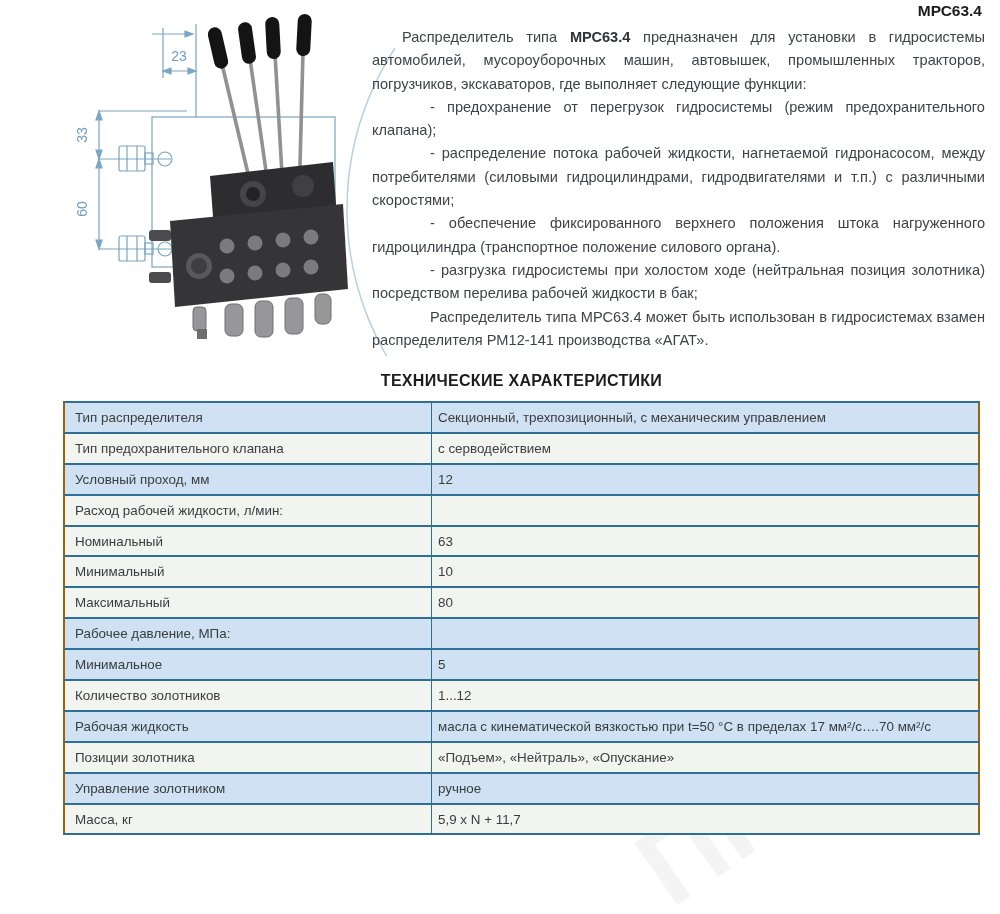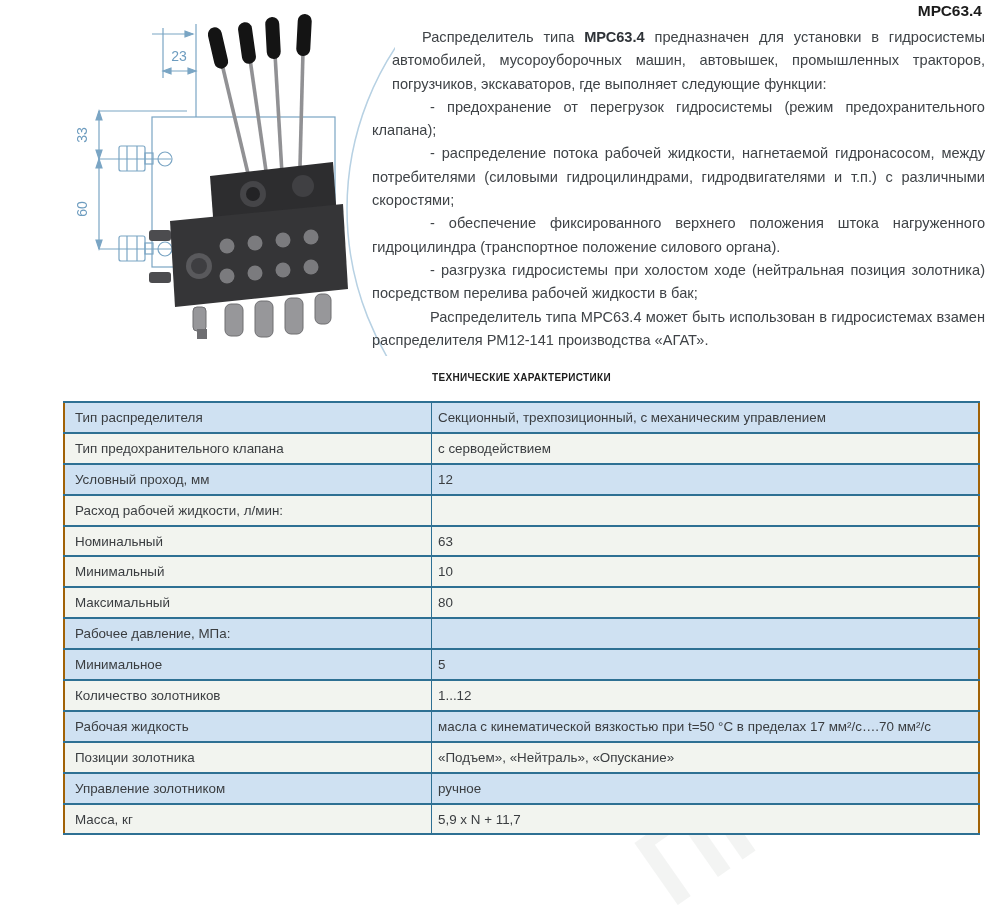--- a/index.html
+++ b/index.html
@@ -3,30 +3,30 @@
 <meta charset="utf-8">
 <style>
   html,body{margin:0;padding:0;background:#ffffff;}
   .page{position:relative;width:1000px;height:914px;background:#ffffff;overflow:hidden;
         font-family:"Liberation Sans","DejaVu Sans",sans-serif;}
   .doc-title{position:absolute;top:2px;right:18px;font-size:15.5px;font-weight:bold;color:#1b1b1b;}
 
   
   .desc{position:absolute;left:372px;top:26px;width:613px;}
   .desc p{margin:0;text-align:justify;font-size:14.6px;line-height:23.3px;color:#3f4347;}
-  .desc p.ind1{text-indent:30px;margin-left:20px;}
+  .desc p.ind1{text-indent:30px;}
   .desc p.ind2{text-indent:58px;}
   .desc b{color:#2f3338;}
 
   
   .drawing{position:absolute;left:75px;top:14px;width:320px;height:342px;}
 
   
   .sec-heading{position:absolute;left:63px;top:372px;width:917px;text-align:center;
-               font-size:10px;font-weight:bold;color:#1d1d1d;letter-spacing:.3px;}
+               font-size:16px;font-weight:bold;color:#1d1d1d;letter-spacing:.3px;}
 
   
   .spec-wrap{position:absolute;left:63px;top:401px;}
   table.spec{border-collapse:collapse;width:917px;table-layout:fixed;border:2px solid #a16207;}
   table.spec td{border-style:solid;border-color:#2e7093;border-width:2px 1px;height:28.9px;
                 font-size:13.4px;color:#3a3d40;vertical-align:middle;overflow:hidden;white-space:nowrap;}
   td.c-label{width:352px;padding:0 4px 0 10px;text-align:left;}
   td.c-value{text-align:left;padding:0 6px;}
   tr.blue{background:#cfe1f2;}
   tr.white{background:#f2f4ef;}

